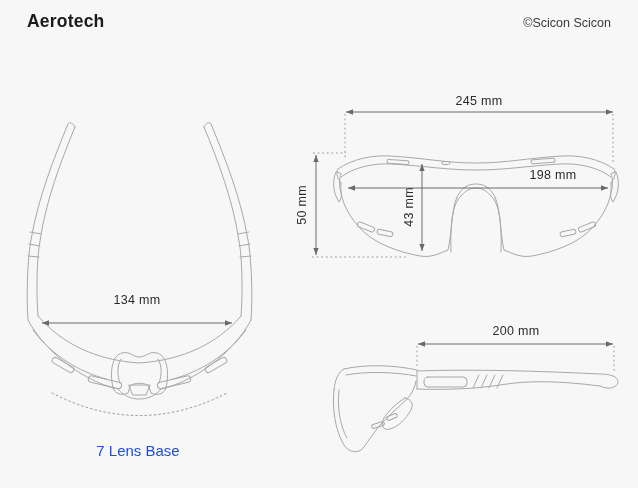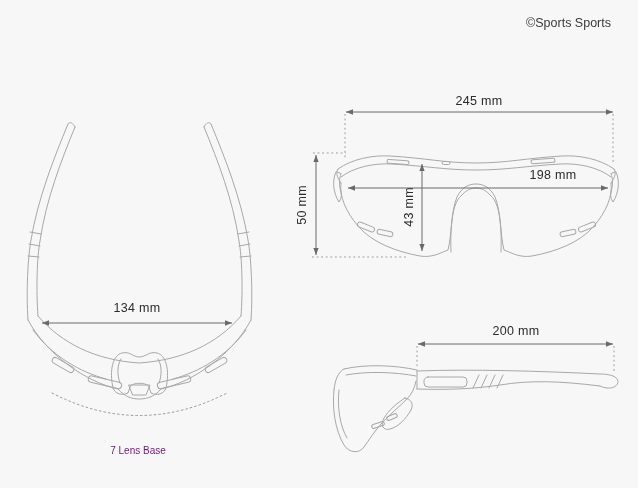--- a/index.html
+++ b/index.html
@@ -8,21 +8,21 @@
     overflow:hidden;font-family:"Liberation Sans","DejaVu Sans",sans-serif;
   }
   svg{position:absolute;left:0;top:0;}
   .art path,.art rect,.art line{fill:none;stroke:#a8a8a8;stroke-width:1;stroke-linecap:round;stroke-linejoin:round;}
   .dim path,.dim line{fill:none;stroke:#6a6a6a;stroke-width:1;}
   .dotted{stroke:#9a9a9a !important;stroke-dasharray:1.8 2.8;}
   .title{position:absolute;left:27px;top:11px;font-size:17.5px;font-weight:700;color:#1b1b1b;letter-spacing:.2px;}
   .copyright{position:absolute;top:16px;right:27px;font-size:12.5px;color:#3a3a3a;}
   .dim-label{position:absolute;font-size:12.5px;color:#2b2b2b;letter-spacing:.3px;white-space:nowrap;transform:translate(-50%,-50%);}
   .dim-label.vert{transform:translate(-50%,-50%) rotate(-90deg);}
-  .caption{position:absolute;font-size:10px;color:#701a75;white-space:nowrap;transform:translate(-50%,-50%);}
+  .caption{position:absolute;font-size:15px;color:#1d4ed8;white-space:nowrap;transform:translate(-50%,-50%);}
 </style>
 </head>
 <body>
 
 <div class="canvas">
 
   <svg width="638" height="488" viewBox="0 0 638 488">
     <defs>
       <marker id="arr" viewBox="0 0 10 10" refX="9" refY="5" markerWidth="8" markerHeight="8" orient="auto-start-reverse">
         <path d="M0,1.6 L9,5 L0,8.4 Z" fill="#6a6a6a" stroke="none"></path>
@@ -125,23 +125,24 @@
       <rect x="386.5" y="415" width="11" height="4" rx="2" transform="rotate(-22 392 417)"></rect>
     </g>
 
     <g class="dim">
       <line x1="418" y1="344" x2="613" y2="344" marker-start="url(#arr)" marker-end="url(#arr)"></line>
       <line class="dotted" x1="417" y1="346" x2="417" y2="366"></line>
       <line class="dotted" x1="614" y1="346" x2="614" y2="372"></line>
     </g>
   </svg>
 
-  <div class="copyright">©Sports Sports</div>
+  <div class="title">Aerotech</div>
+  <div class="copyright">©Scicon Scicon</div>
 
-  <div class="dim-label" style="left:137px;top:308px;">134 mm</div>
+  <div class="dim-label" style="left:137px;top:300px;">134 mm</div>
   <div class="caption" style="left:138px;top:450px;">7 Lens Base</div>
 
   <div class="dim-label" style="left:479px;top:101px;">245 mm</div>
   <div class="dim-label" style="left:553px;top:175px;">198 mm</div>
   <div class="dim-label vert" style="left:302px;top:205px;">50 mm</div>
   <div class="dim-label vert" style="left:409px;top:207px;">43 mm</div>
 
   <div class="dim-label" style="left:516px;top:331px;">200 mm</div>
 </div>
 

